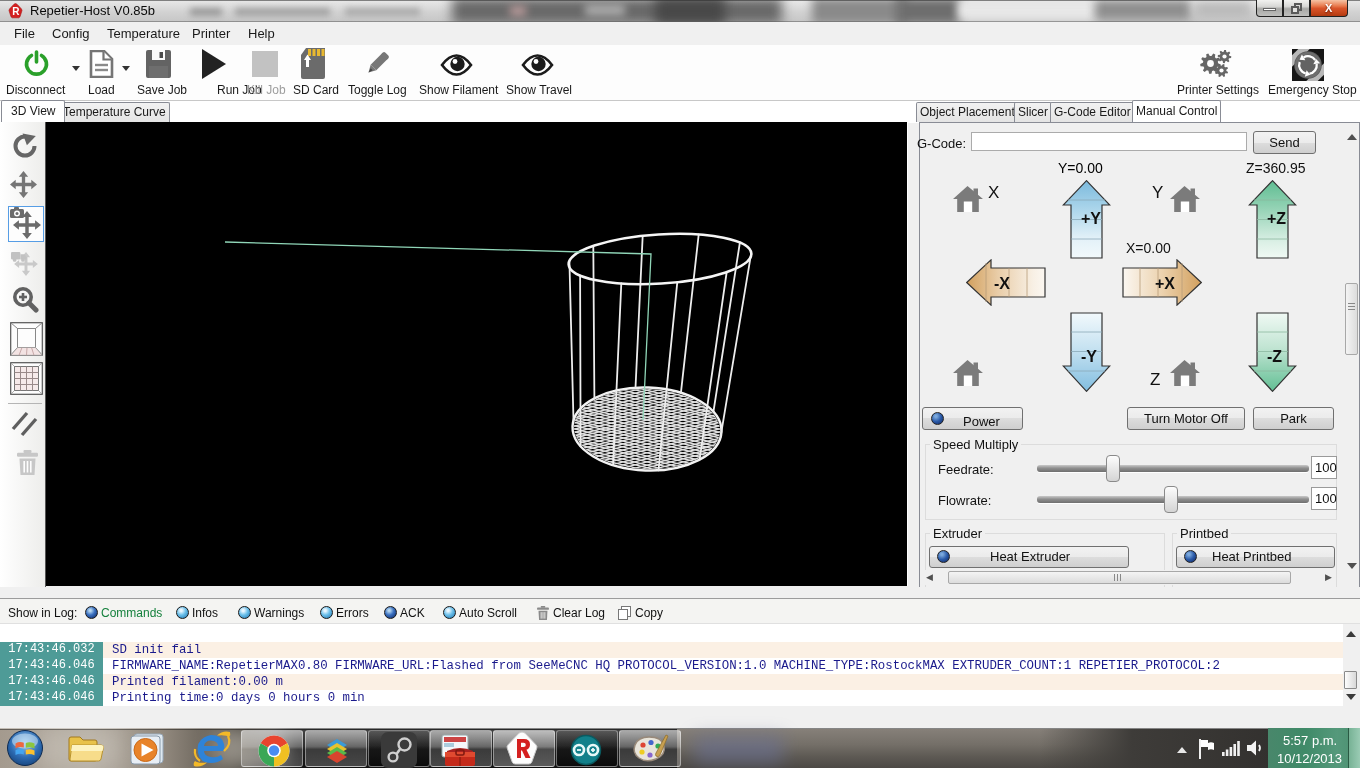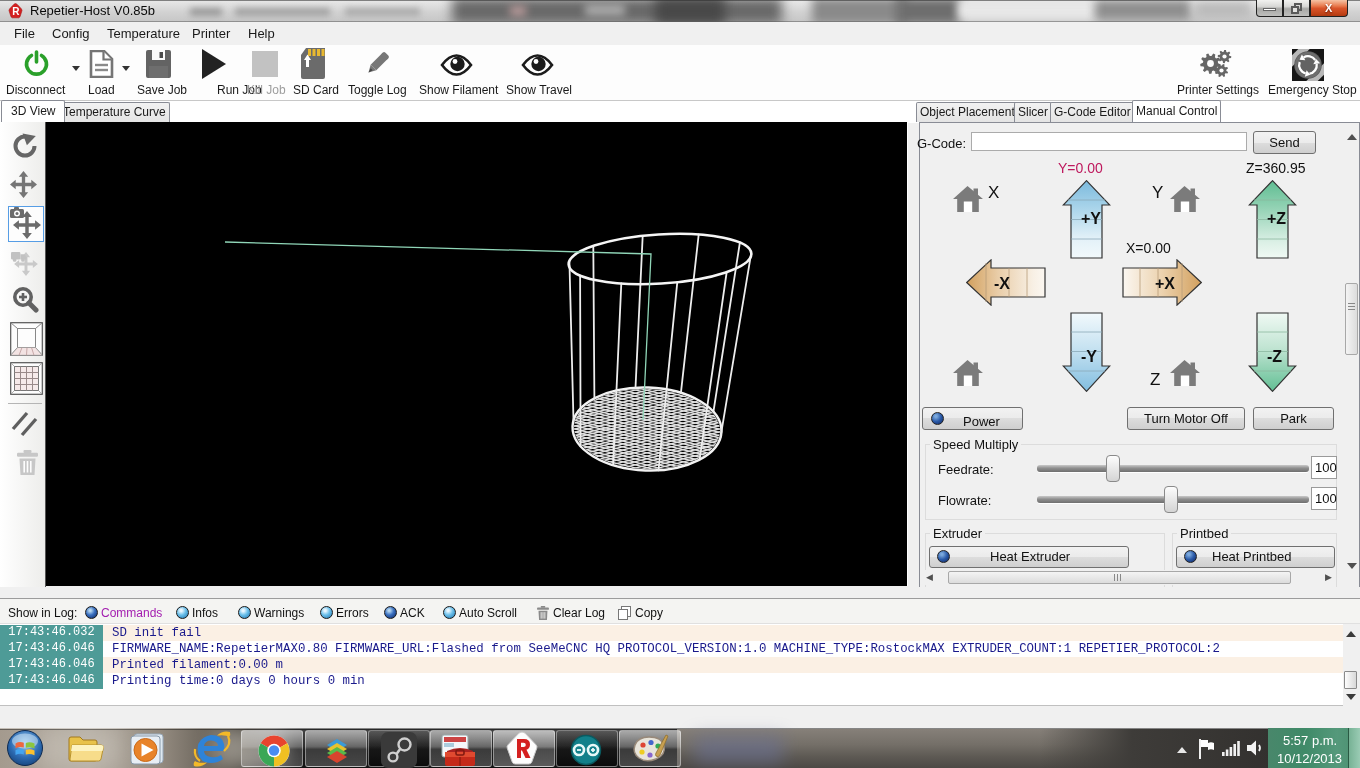--- a/index.html
+++ b/index.html
@@ -2,21 +2,21 @@
 <html><head>
 <meta charset="utf-8">
 <style>
 * { margin:0; padding:0; box-sizing:border-box; }
 html,body { width:1360px; height:768px; overflow:hidden; font-family:"Liberation Sans",sans-serif; background:#fff;}
 #root { position:relative; width:1360px; height:768px; background:#f0f0f0; }
 .abs { position:absolute; white-space:nowrap; }
 .menuitem { position:absolute; top:26px; font-size:13px; color:#1a1a1a; }
 .tab { position:absolute; font-size:12px; color:#1a1a1a; background:linear-gradient(#f2f2f2,#e4e4e4); border:1px solid #898c95; border-bottom:none; padding:2px 3px 0 3px; height:20px; white-space:nowrap; border-radius:2px 2px 0 0;}
 .tab.active { background:#fff; height:22px; z-index:3; padding-top:3px;}
-.logline { position:absolute; left:0; width:1343px; height:16px; font-family:"Liberation Mono",monospace; font-size:12.4px; color:#1a1a8c; white-space:pre; }
+.logline { position:absolute; left:0; width:1343px; height:16px; font-family:"Liberation Mono",monospace; font-size:12.4px; color:#1a1a8c; white-space:pre;margin-top:17px; }
 .logts { position:absolute; left:0; top:0; width:103px; height:16px; background:#4e9b97; color:#fff; text-align:center; font-size:12px;}
 .logmsg { position:absolute; left:112px; top:1px; }
 .led { display:inline-block; width:13px; height:13px; border-radius:50%; background:radial-gradient(circle at 35% 30%, #7aa8dc 10%, #2a5aa8 50%, #122a66 95%); border:1px solid #222; vertical-align:-2px;}
 .lled { display:inline-block; width:13px; height:13px; border-radius:50%; background:radial-gradient(circle at 38% 32%, #e8f6ff 10%, #6cc0ea 45%, #2a7fb8 90%); border:1px solid #1a1a1a; }
 .lled.dk { background:radial-gradient(circle at 38% 32%, #b8d8f0 8%, #3a70c0 45%, #123070 90%); }
 .btn7 { position:absolute; border:1px solid #707070; border-radius:3px; background:linear-gradient(#f2f2f2,#ebebeb 50%,#dddddd 50%,#cfcfcf); font-size:13px; color:#111; text-align:center; }
 .grplbl { position:absolute; font-size:13px; color:#111; background:#f0f0f0; padding:0 3px; }
 .tkbtn { position:absolute; top:730px; width:62px; height:37px; border-radius:3px; border:1px solid rgba(255,255,255,0.4); background:linear-gradient(rgba(255,255,255,0.55),rgba(255,255,255,0.28) 45%,rgba(255,255,255,0.13) 52%,rgba(255,255,255,0.22)); }
 .tkbtn.dark { background:linear-gradient(rgba(255,255,255,0.12),rgba(0,0,0,0.25) 50%,rgba(0,0,0,0.35)); }
 .tkbtn.lit { background:linear-gradient(rgba(255,255,255,0.65),rgba(255,255,255,0.38) 45%,rgba(255,255,255,0.2) 52%,rgba(255,255,255,0.3)); }
@@ -424,21 +424,21 @@
             <rect x="20.5" y="2.5" width="4.5" height="7" fill="#7b7b7b"></rect>
             <rect x="10.8" y="15.5" width="8.4" height="10.5" fill="#fff"></rect>
           </g>
     </defs>
   </svg>
 
   <div class="abs" style="left:917px;top:136px;font-size:13px;color:#111;">G-Code:</div>
   <div class="abs" style="left:971px;top:132px;width:276px;height:19px;background:#fff;border:1px solid #ababab;"></div>
   <div class="btn7" style="left:1253px;top:131px;width:63px;height:23px;line-height:21px;">Send</div>
 
-  <div class="abs" style="left:1058px;top:160px;font-size:14px;color:#be185d;">Y=0.00</div>
+  <div class="abs" style="left:1058px;top:160px;font-size:14px;color:#000000;">Y=0.00</div>
   <div class="abs" style="left:1246px;top:160px;font-size:14px;color:#111;">Z=360.95</div>
   <div class="abs" style="left:1126px;top:240px;font-size:14px;color:#111;">X=0.00</div>
 
   <svg class="abs" style="left:953px;top:186px;" width="30" height="26">
         <use href="#house"></use>
       </svg>
   <div class="abs" style="left:988px;top:183px;font-size:17px;color:#111;">X</div>
   <div class="abs" style="left:1152px;top:183px;font-size:17px;color:#111;">Y</div>
   <svg class="abs" style="left:1170px;top:186px;" width="30" height="26">
         <use href="#house"></use>
@@ -539,21 +539,21 @@
     <div style="position:absolute;left:1px;top:160px;width:13px;height:72px;border:1px solid #a8a8a8;border-radius:2px;background:linear-gradient(90deg,#f4f4f4,#dcdcdc);"></div>
     <div style="position:absolute;left:4px;top:180px;width:7px;height:1px;background:#888;box-shadow:0 3px 0 #888,0 6px 0 #888;"></div>
     <div style="position:absolute;left:3px;top:440px;width:0;height:0;border-left:5px solid transparent;border-right:5px solid transparent;border-top:6px solid #505050;"></div>
   </div>
 </div>
 
 <div class="abs" style="left:0;top:598px;width:1360px;height:26px;background:#f4f4f2;border-top:1px solid #9c9c9c;border-bottom:1px solid #e0e0e0;"></div>
 <div id="logtool-items" style="position:absolute;top:0;left:0;">
   <div class="abs" style="left:8px;top:606px;font-size:12px;color:#111;">Show in Log:</div>
   <div class="abs" style="left:85px;top:605px;"><span class="lled dk"></span></div>
-  <div class="abs" style="left:101px;top:606px;font-size:12px;color:#a21caf;">Commands</div>
+  <div class="abs" style="left:101px;top:606px;font-size:12px;color:#15803d;">Commands</div>
   <div class="abs" style="left:176px;top:605px;"><span class="lled"></span></div>
   <div class="abs" style="left:192px;top:606px;font-size:12px;color:#111;">Infos</div>
   <div class="abs" style="left:238px;top:605px;"><span class="lled"></span></div>
   <div class="abs" style="left:254px;top:606px;font-size:12px;color:#111;">Warnings</div>
   <div class="abs" style="left:320px;top:605px;"><span class="lled"></span></div>
   <div class="abs" style="left:336px;top:606px;font-size:12px;color:#111;">Errors</div>
   <div class="abs" style="left:384px;top:605px;"><span class="lled dk"></span></div>
   <div class="abs" style="left:400px;top:606px;font-size:12px;color:#111;">ACK</div>
   <div class="abs" style="left:443px;top:605px;"><span class="lled"></span></div>
   <div class="abs" style="left:459px;top:606px;font-size:12px;color:#111;">Auto Scroll</div>

